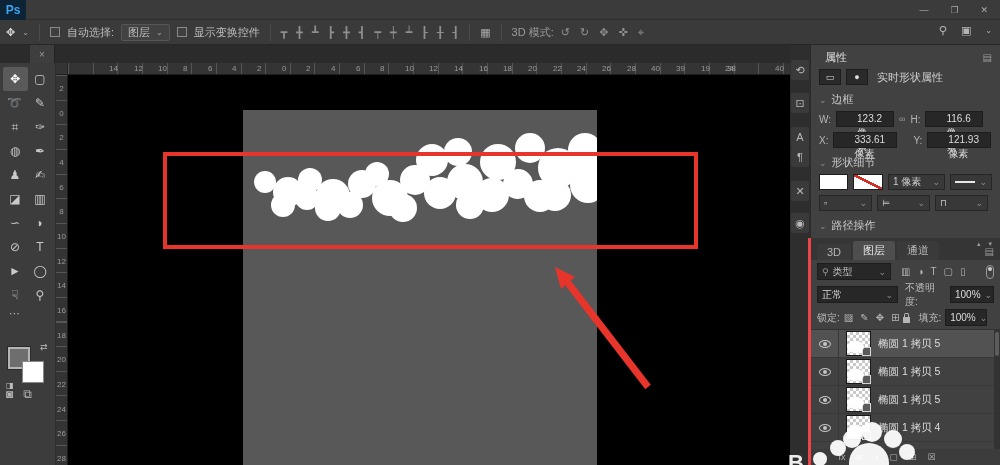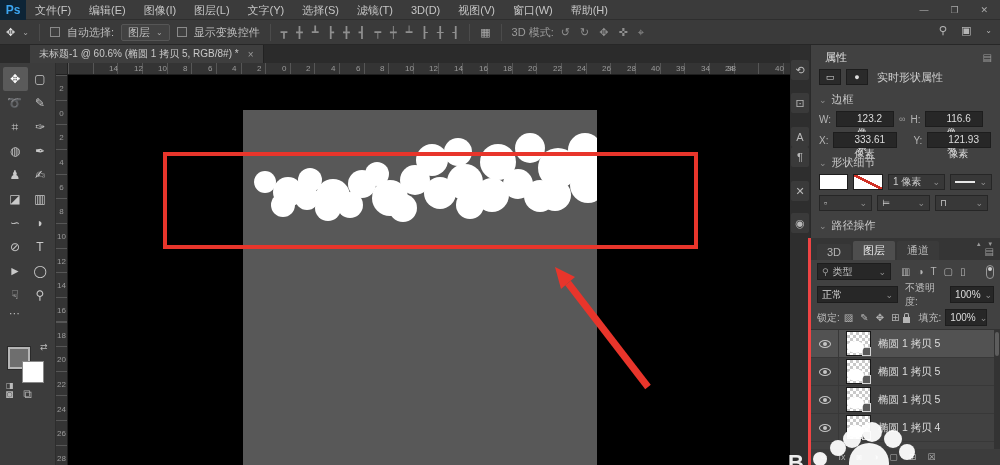--- a/index.html
+++ b/index.html
@@ -150,34 +150,20 @@
   .paw-dot{position:absolute; background:rgba(255,255,255,.94); border-radius:50%;}
   .wm-letter{position:absolute; left:788px; top:450px; color:#eee; font-size:22px; font-weight:bold;}
 </style>
 </head>
 <body>
 
 <div class="app">
 
   <div class="abs menubar">
     <div class="ps-logo">Ps</div>
-    <div style="display:flex;">
-
-    <span class="menu-item">文件(F)</span>
-        <span class="menu-item">编辑(E)</span>
-        <span class="menu-item">图像(I)</span>
-        <span class="menu-item">图层(L)</span>
-        <span class="menu-item">文字(Y)</span>
-        <span class="menu-item">选择(S)</span>
-        <span class="menu-item">滤镜(T)</span>
-        <span class="menu-item">3D(D)</span>
-        <span class="menu-item">视图(V)</span>
-        <span class="menu-item">窗口(W)</span>
-        <span class="menu-item">帮助(H)</span>
-      </div>
     <div class="win-controls">
       <span>—</span>
       <span>❐</span>
       <span>✕</span>
     </div>
   </div>
 
   <div class="abs optionsbar">
     <span class="icon-glyph" style="color:#ddd;">✥</span>
     <span class="icon-glyph" style="font-size:8px;">⌄</span>
@@ -220,21 +206,20 @@
       </div>
   </div>
   <div class="opt-right">
     <span>⚲</span>
     <span>▣</span>
     <span style="font-size:8px;">⌄</span>
   </div>
 
   <div class="abs tabbar">
     <div class="doc-tab">
-      <span>未标题-1 @ 60.6% (椭圆 1 拷贝 5, RGB/8#) *</span>
       <span style="color:#9a9a9a;">×</span>
     </div>
   </div>
   <div class="abs rightbar-top"></div>
 
   <div class="abs toolbar">
     <div class="tools">
 
     <div class="tool selected">
           <span>✥</span>
@@ -330,21 +315,21 @@
       <span class="rlabel" style="left: 384px;">14</span>
       <span class="rlabel" style="left: 409px;">16</span>
       <span class="rlabel" style="left: 433px;">18</span>
       <span class="rlabel" style="left: 458px;">20</span>
       <span class="rlabel" style="left: 483px;">22</span>
       <span class="rlabel" style="left: 507px;">24</span>
       <span class="rlabel" style="left: 532px;">26</span>
       <span class="rlabel" style="left: 557px;">28</span>
       <span class="rlabel" style="left: 581px;">40</span>
       <span class="rlabel" style="left: 606px;">39</span>
-      <span class="rlabel" style="left: 631px;">34</span>
+      <span class="rlabel" style="left: 631px;">19</span>
       <span class="rlabel" style="left: 655px;">24</span>
       <span class="rlabel" style="left: 657px;">38</span>
       <span class="rlabel" style="left: 705px;">40</span>
     </div>
   <div class="abs vruler">
 
   <span class="rlabel-v" style="top: 10px;">2</span>
       <span class="rlabel-v" style="top: 35px;">0</span>
       <span class="rlabel-v" style="top: 59px;">2</span>
       <span class="rlabel-v" style="top: 84px;">4</span>

